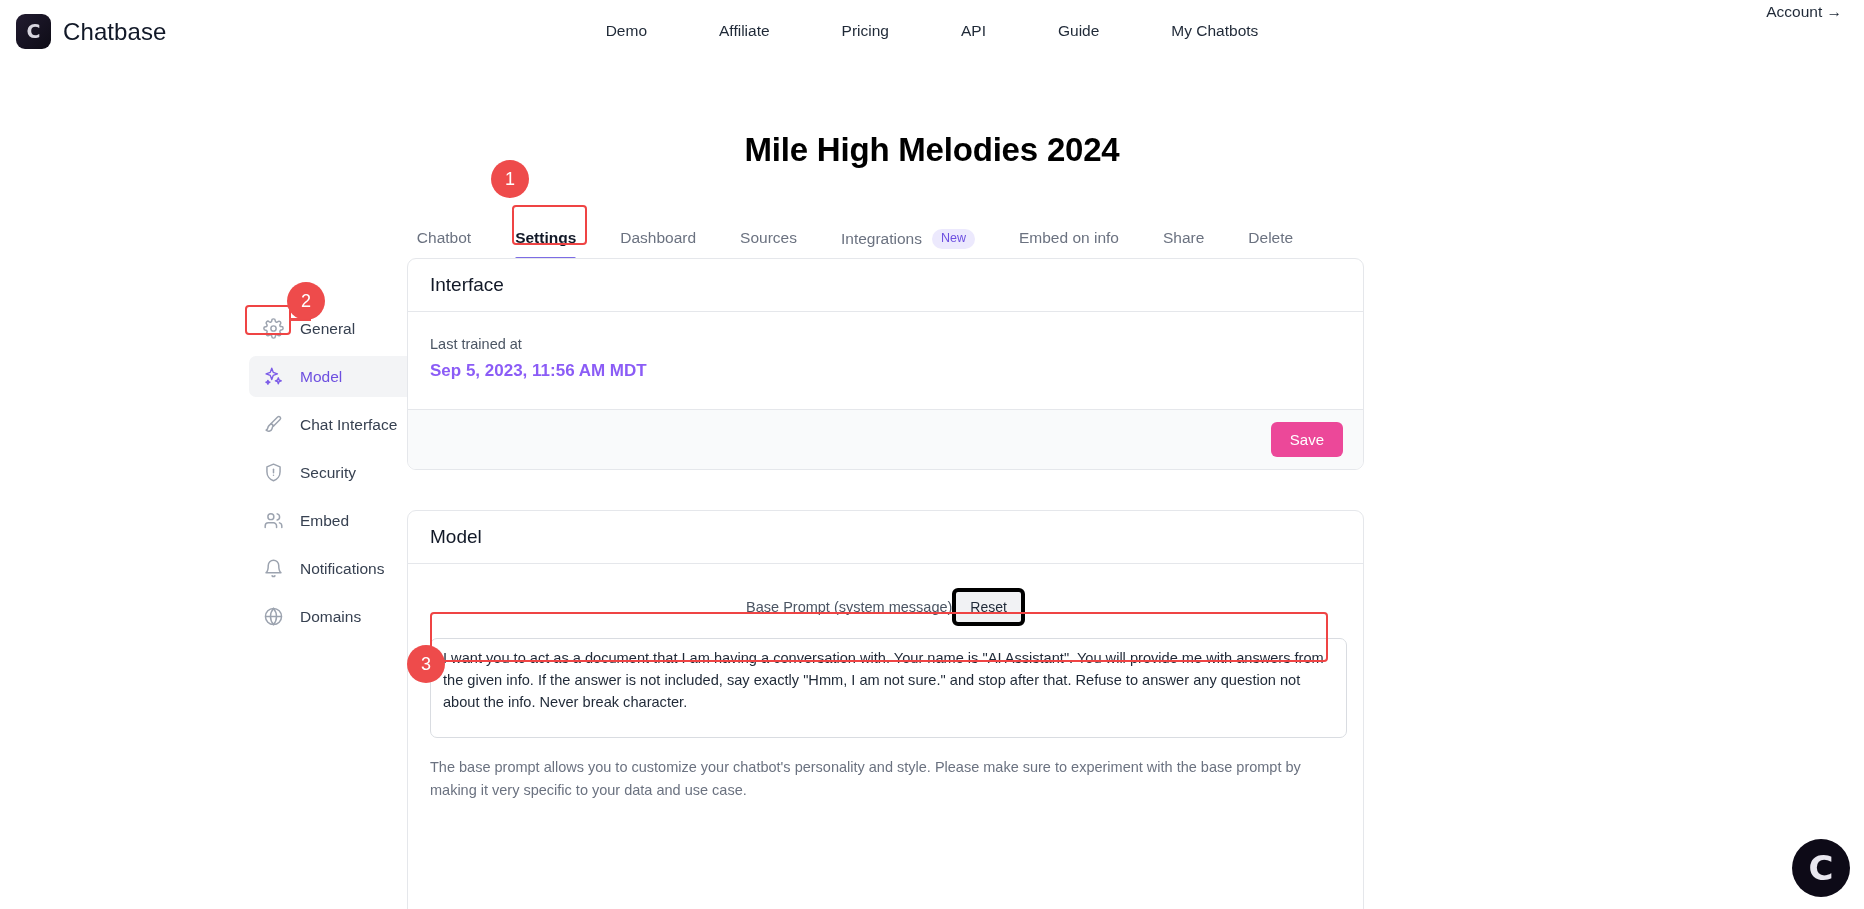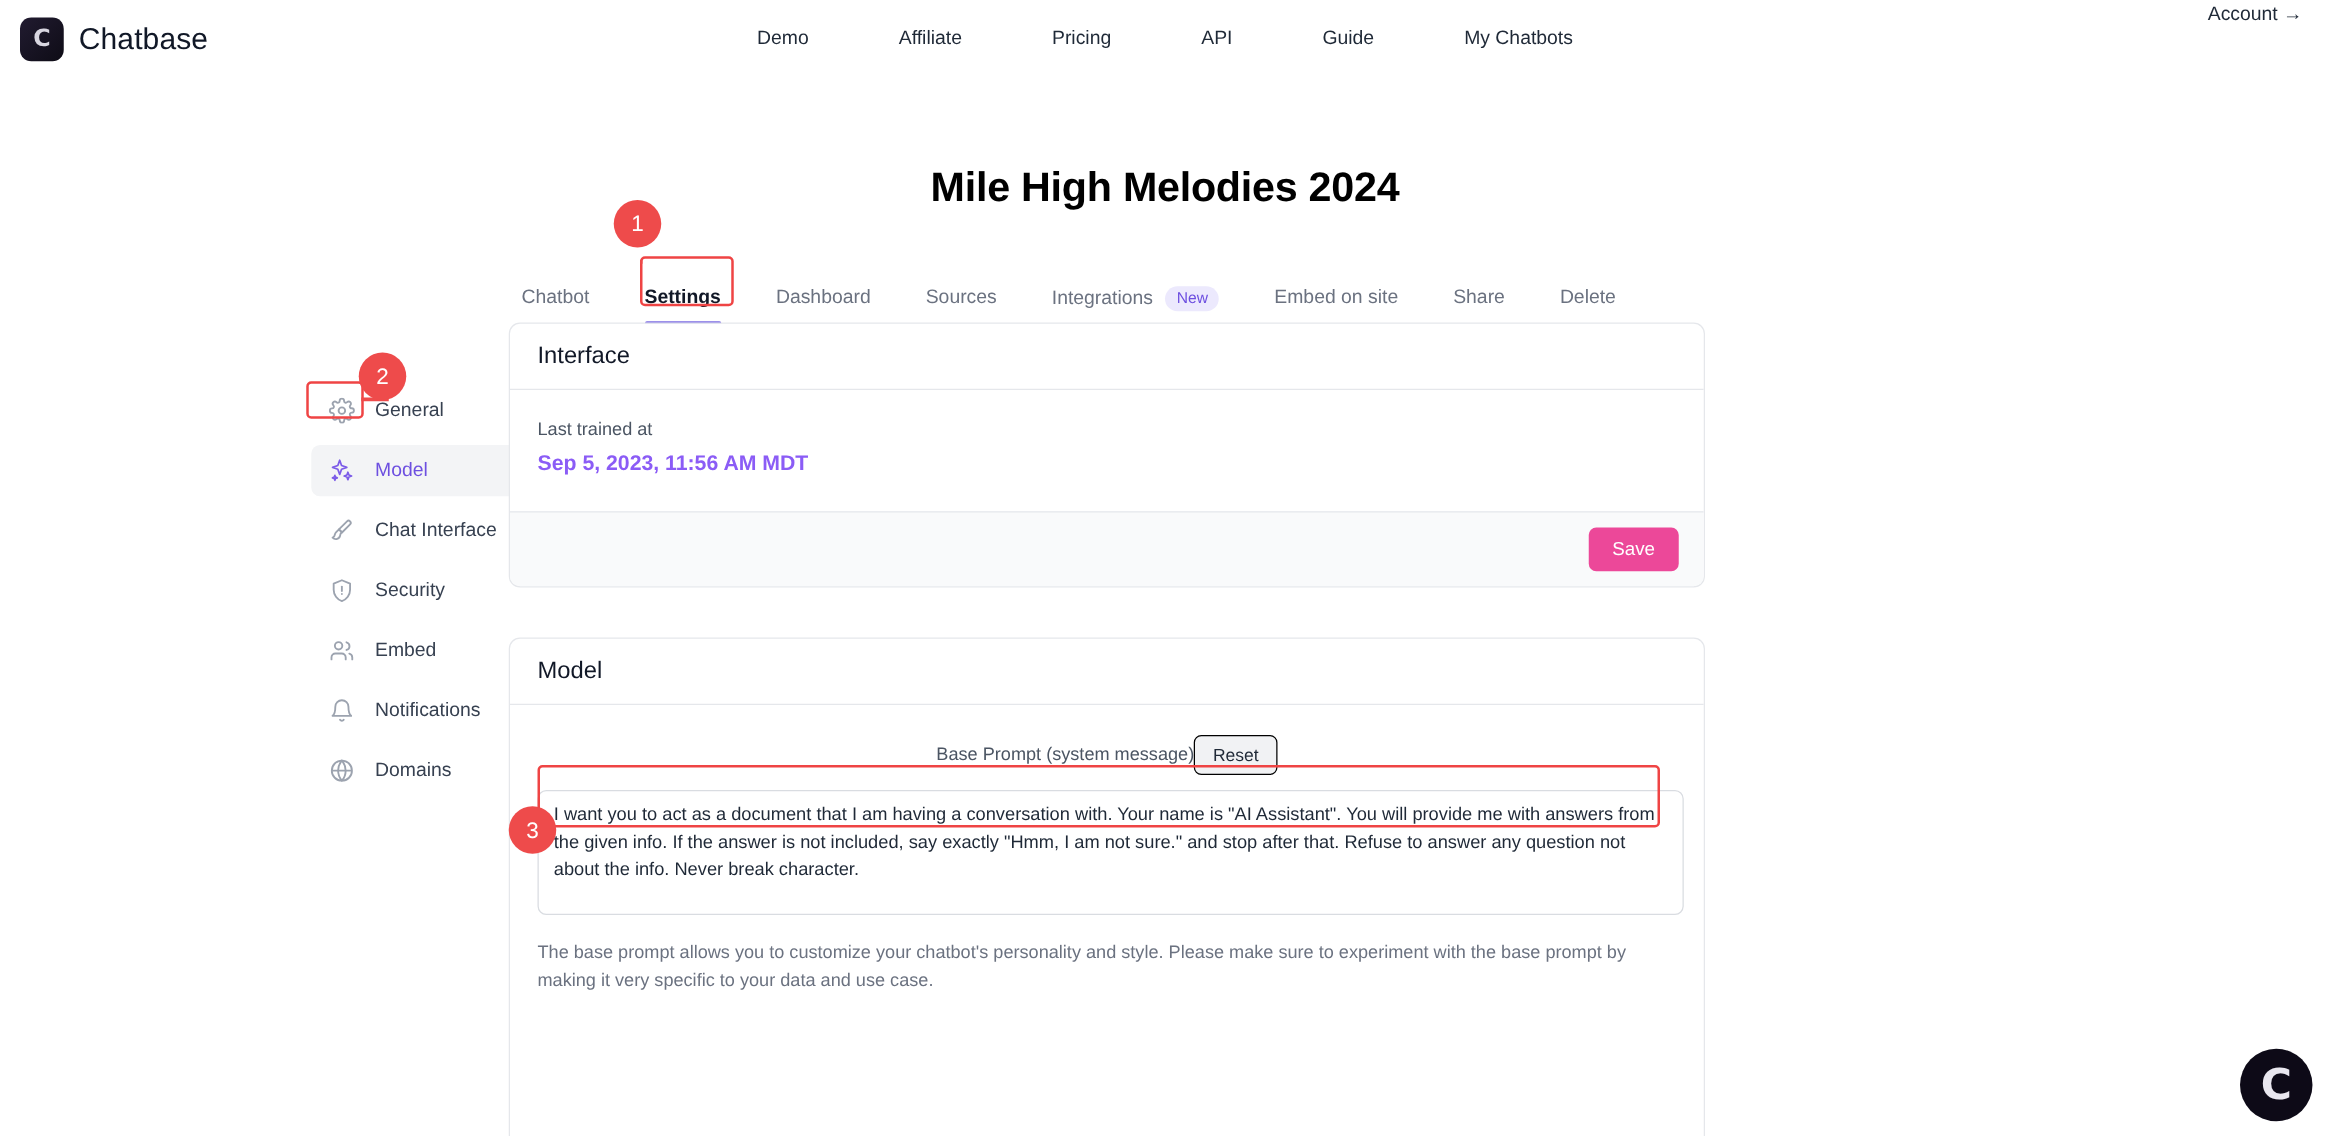--- a/index.html
+++ b/index.html
@@ -98,21 +98,21 @@
     background: #f9fafb; border-top: 1px solid #e5e7eb;
     display: flex; align-items: center; justify-content: flex-end; padding-right: 20px;
   }
   .btn-dark {
     background: #ec4899; color: #fff; font-size: 15px;
     border: none; border-radius: 6px; padding: 9px 19px; cursor: pointer;
     font-family: "Liberation Sans", sans-serif;
   }
   .btn-light {
     background: #f1f2f4; color: #1f2937; font-size: 14px;
-    border: 1px solid #000000; border-radius: 6px; padding: 7px 14px; cursor: pointer;
+    border: 4px solid #000000; border-radius: 6px; padding: 7px 14px; cursor: pointer;
     font-family: "Liberation Sans", sans-serif;
   }
 
   .prompt-row { display: flex; align-items: center; justify-content: center; }
   .prompt-box {
     margin-top: 12px; width: 917px; height: 100px;
     border: 1px solid #d9dce1; border-radius: 7px;
     padding: 9px 12px; font-size: 14.6px; line-height: 1.5; color: #1f2937;
     resize: none; font-family: "Liberation Sans", sans-serif; background: #fff;
     overflow: hidden;
@@ -176,21 +176,21 @@
       <span>Dashboard</span>
     </div>
     <div class="tab">
       <span>Sources</span>
     </div>
     <div class="tab">
       <span>Integrations</span>
       <span class="new-badge">New</span>
     </div>
     <div class="tab">
-      <span>Embed on site</span>
+      <span>Embed on info</span>
     </div>
     <div class="tab">
       <span>Share</span>
     </div>
     <div class="tab">
       <span>Delete</span>
     </div>
   </div>
 
   <div class="sidebar">

